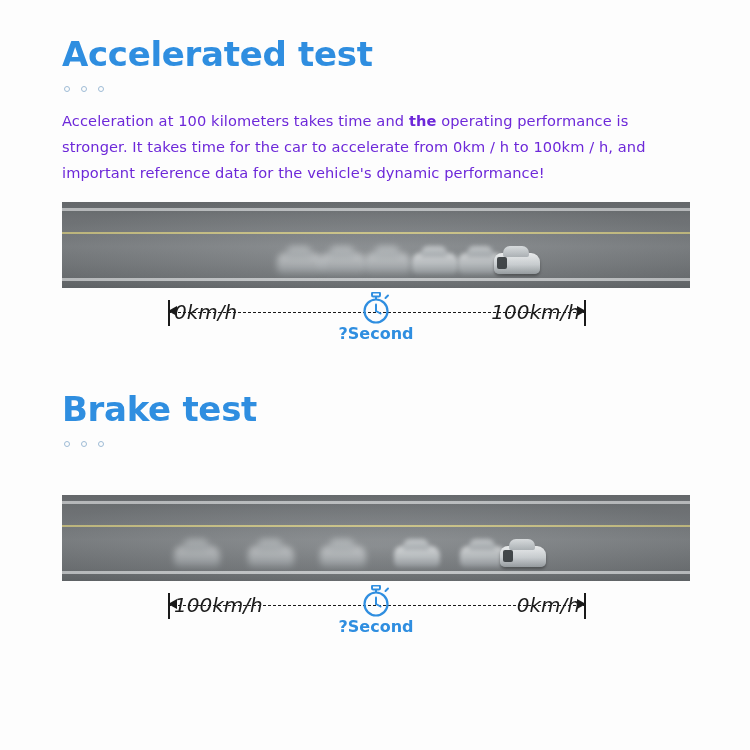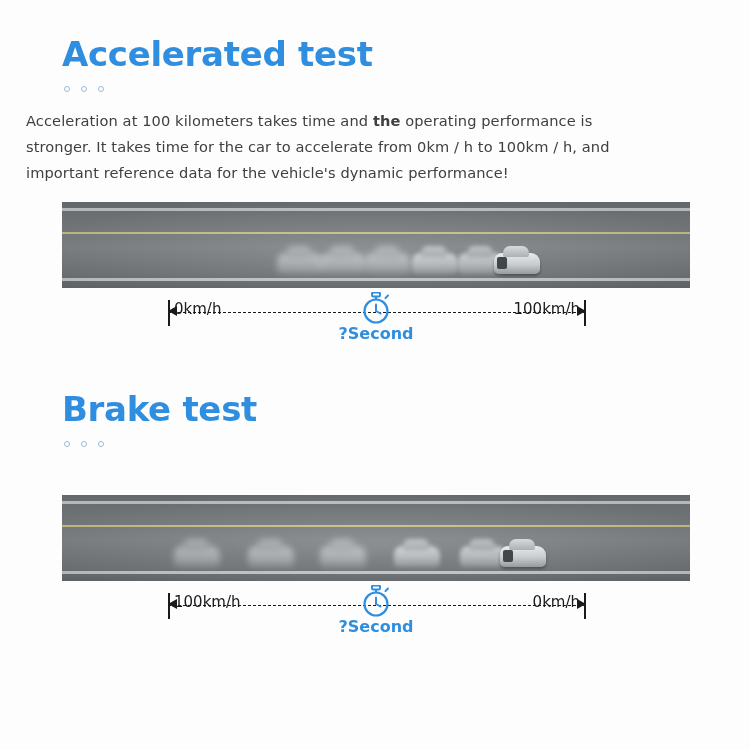--- a/index.html
+++ b/index.html
@@ -71,25 +71,25 @@
   .dots span {
     display: block;
     width: 4px;
     height: 4px;
     border-radius: 50%;
     border: 1px solid #9fbcd6;
     background: transparent;
   }
 
   .paragraph {
-    margin: 12px 0 0 26px;
+    margin: 12px 0 0 62px;
     width: 628px;
     font-size: 14.6px;
     line-height: 26px;
-    color: #404040;
+    color: #6d28d9;
     letter-spacing: 0.1px;
   }
   .paragraph b { font-weight: bold; }
 
   
   .road-figure {
     position: relative;
     margin: 16px 0 0 62px;
     width: 628px;
   }
@@ -199,23 +199,24 @@
     width: 0; height: 0;
     border-top: 5px solid transparent;
     border-bottom: 5px solid transparent;
   }
   .m-arrow.left { left: 106px; border-right: 9px solid #1a1a1a; }
   .m-arrow.right { right: 104px; border-left: 9px solid #1a1a1a; }
 
   .m-label {
     position: absolute;
     top: 12px;
-    font-size: 15px;
+    font-size: 20px;
     color: #1c1c1c;
     white-space: nowrap;
+    font-style: italic;
   }
   .m-label.left { left: 112px; }
   .m-label.right { right: 110px; }
 
   .stopwatch {
     position: absolute;
     left: 50%;
     top: 4px;
     transform: translateX(-50%);
     width: 30px;

